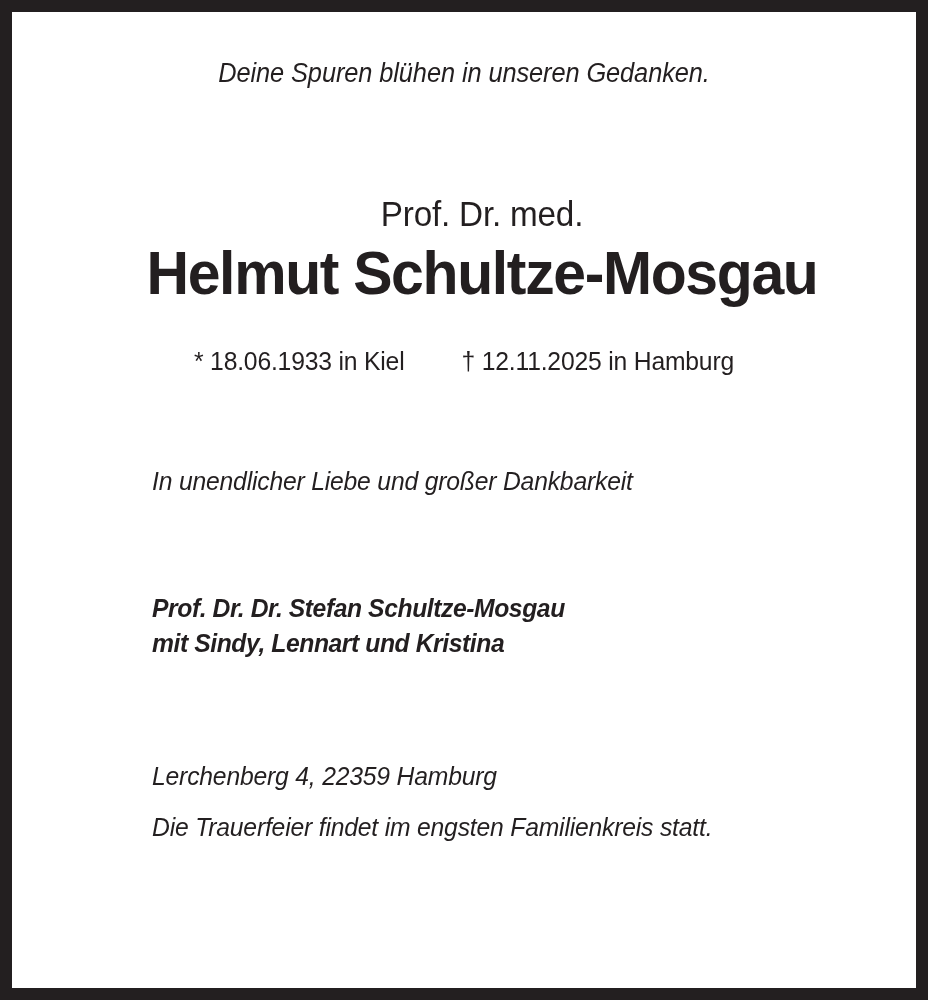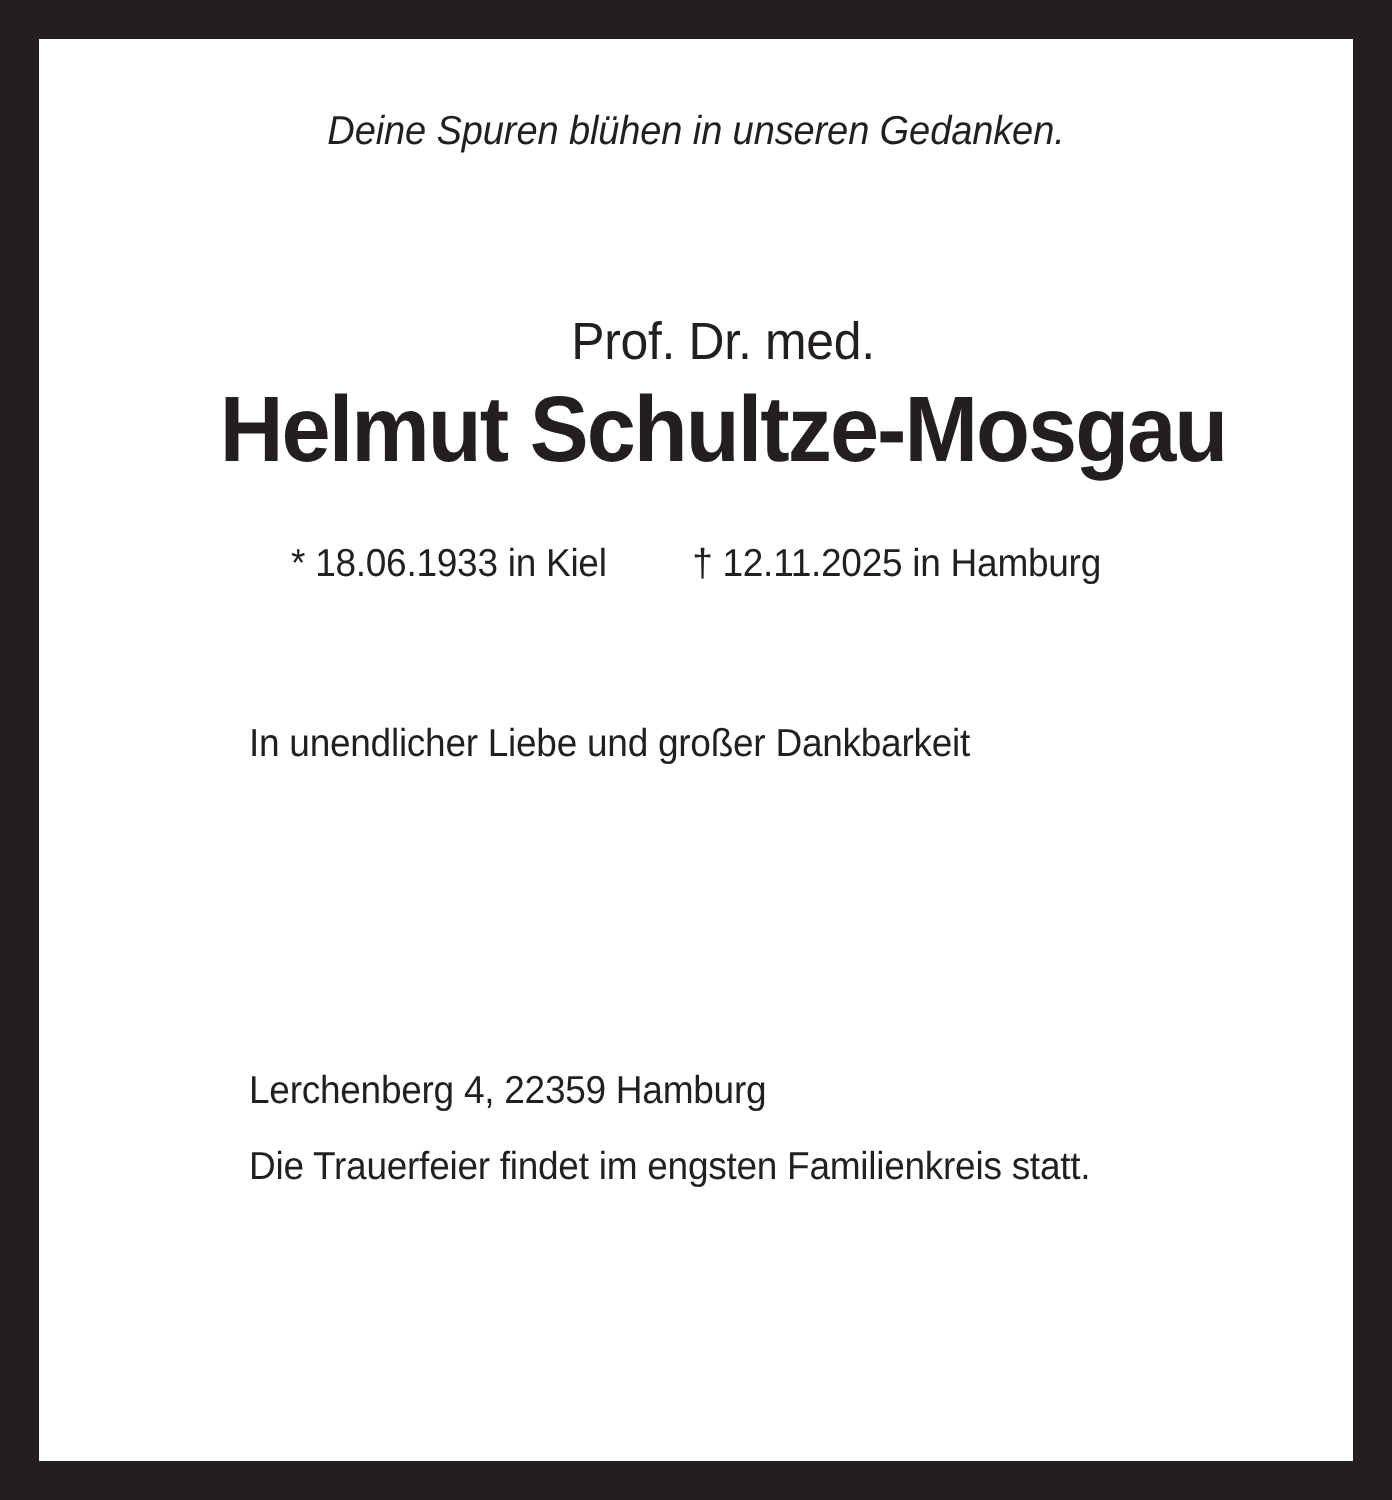--- a/index.html
+++ b/index.html
@@ -7,21 +7,21 @@
     margin: 0;
     padding: 0;
     background: #ffffff;
   }
 
   .obituary-notice {
     width: 928px;
     height: 1000px;
     box-sizing: border-box;
     background: #231f20;
-    padding: 26px;
+    padding: 12px;
     font-family: "Liberation Sans", "DejaVu Sans", sans-serif;
     overflow: hidden;
   }
 
   .notice-inner {
     width: 100%;
     height: 100%;
     box-sizing: border-box;
     background: #ffffff;
     position: relative;
@@ -92,20 +92,21 @@
   .date-entry + .date-entry {
     margin-left: 60px;
   }
 
   
   .body-block {
     position: absolute;
     top: 455px;
     left: 140px;
     right: 40px;
+    font-style: italic;
   }
 
   .body-line {
     font-size: 26px;
     font-weight: 400;
     color: #231f20;
     line-height: 1.12;
     letter-spacing: -0.2px;
     transform: scaleX(0.95);
     transform-origin: left center;
@@ -145,20 +146,24 @@
 
     <div class="body-block">
 
       <div class="body-line">In unendlicher Liebe und großer Dankbarkeit</div>
 
       <div class="gap-intro"></div>
 
 
       <div class="gap-group"></div>
 
+      <div class="family-group">
+        <div class="body-line bold">Prof. Dr. Dr. Stefan Schultze-Mosgau</div>
+        <div class="body-line bold">mit Sindy, Lennart und Kristina</div>
+      </div>
 
       <div class="gap-group"></div>
 
 
       <div class="gap-closing"></div>
 
       <div class="body-line">Lerchenberg 4, 22359 Hamburg</div>
 
       <div class="gap-final"></div>
 

